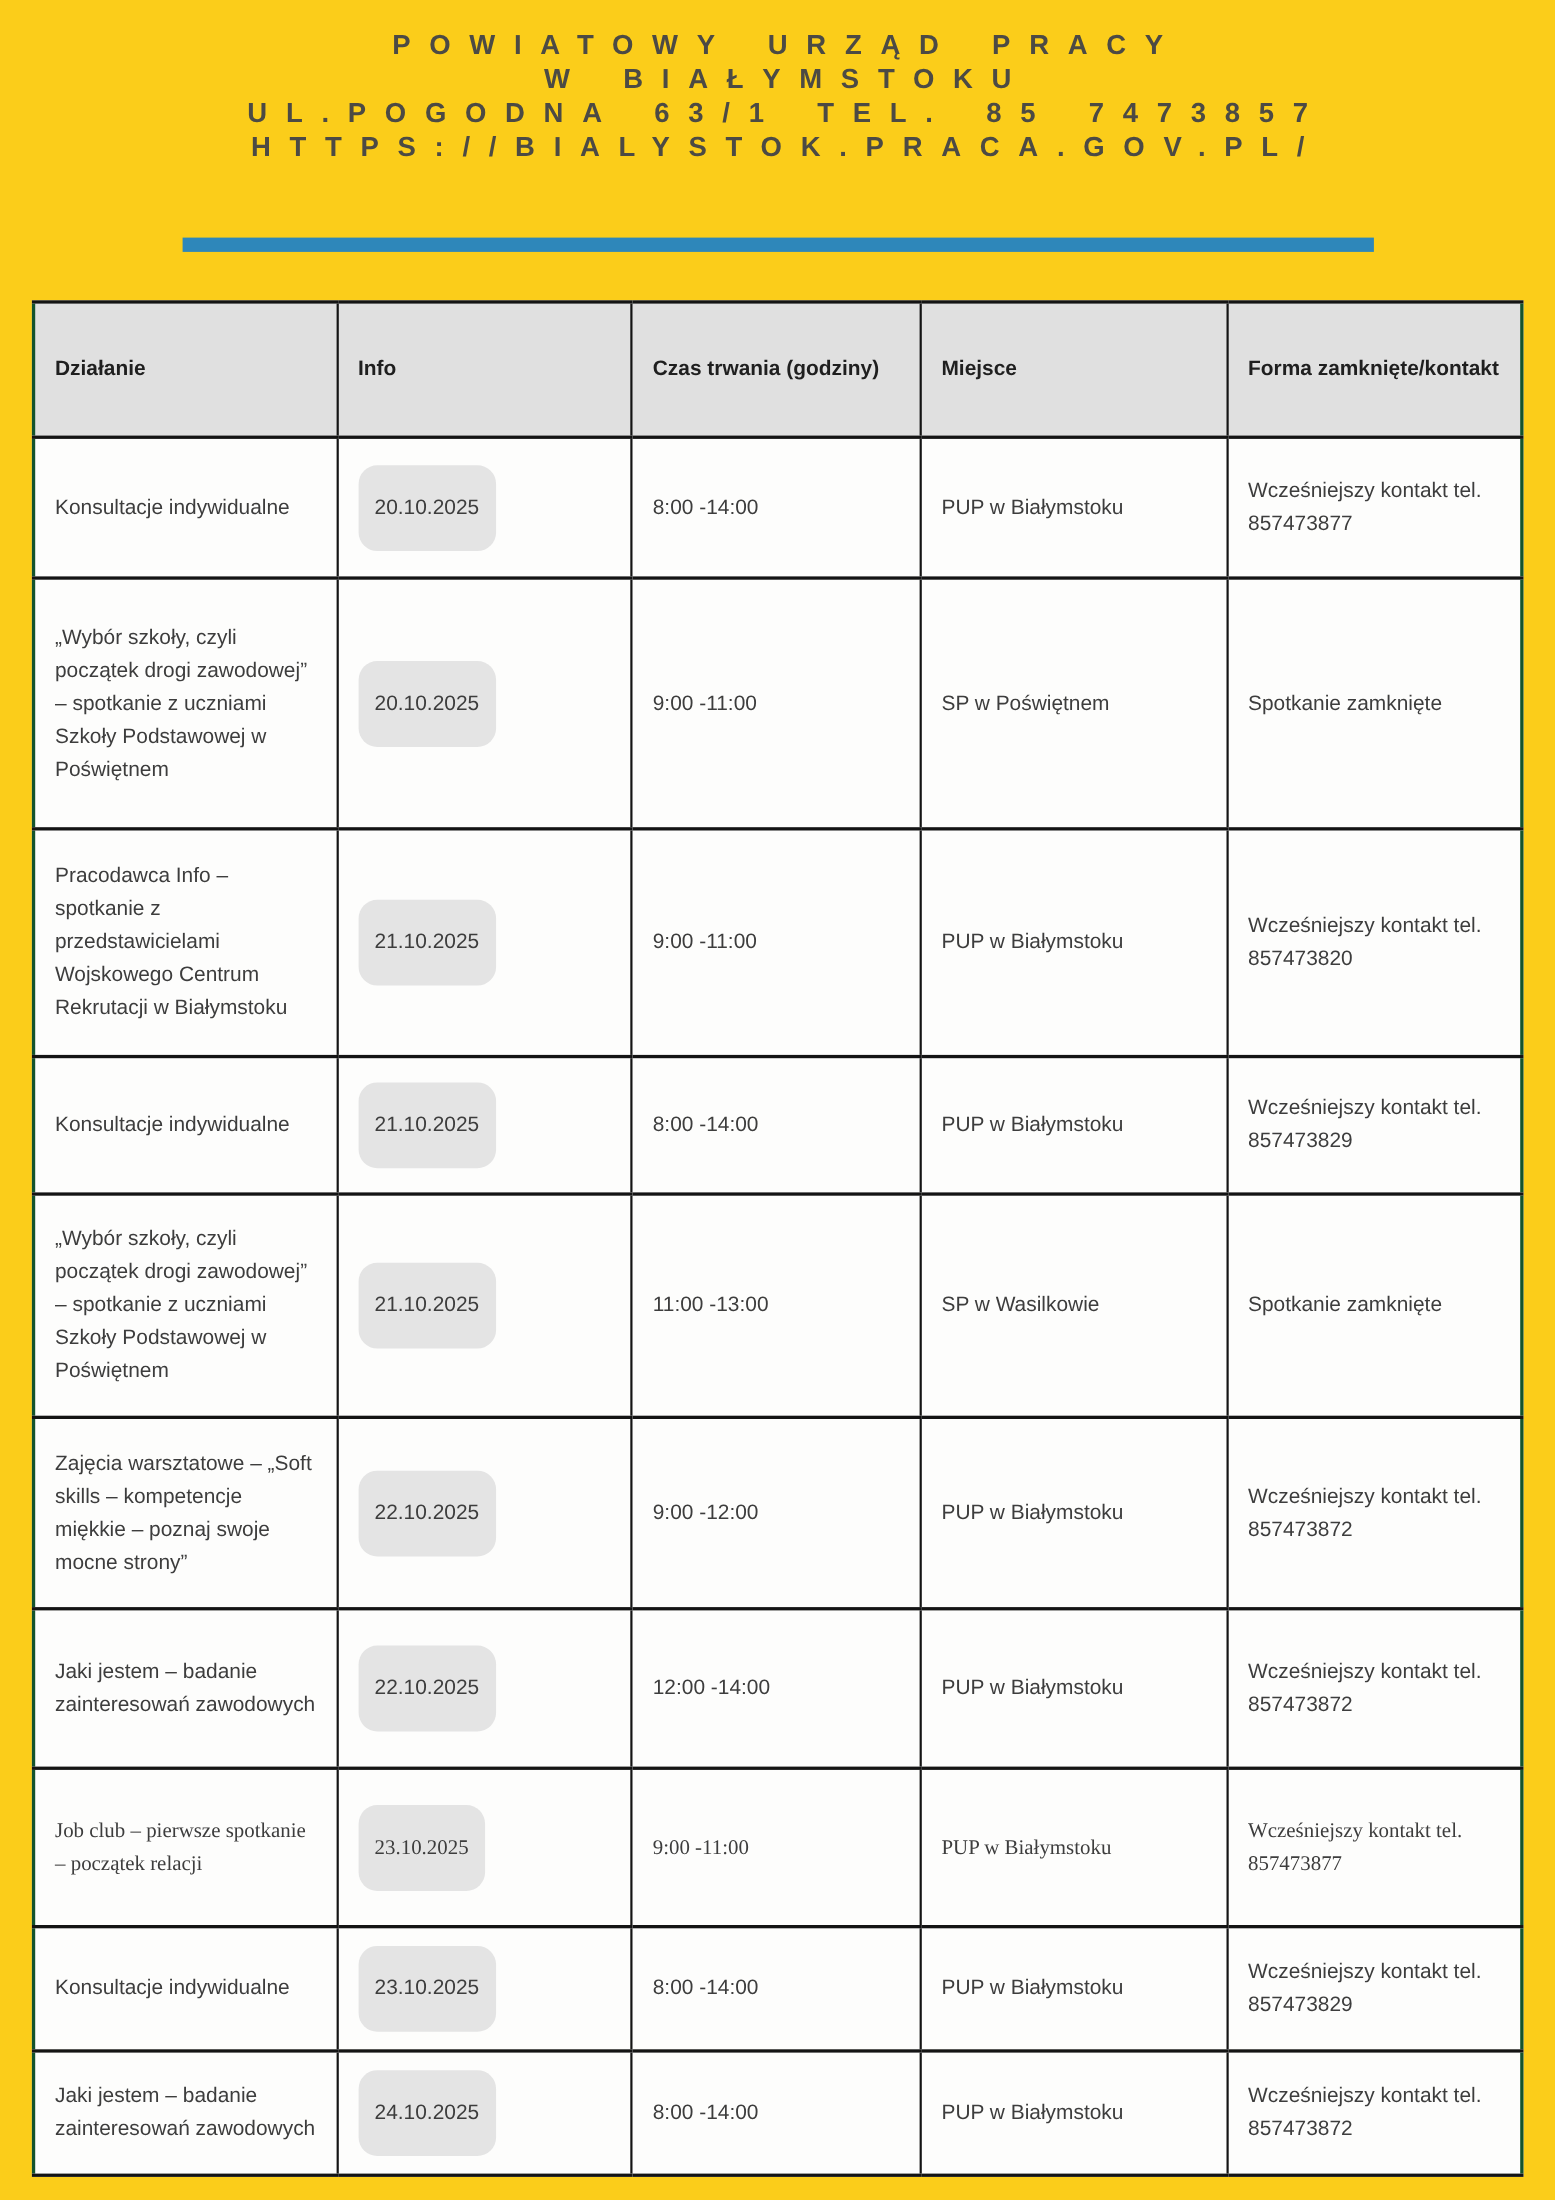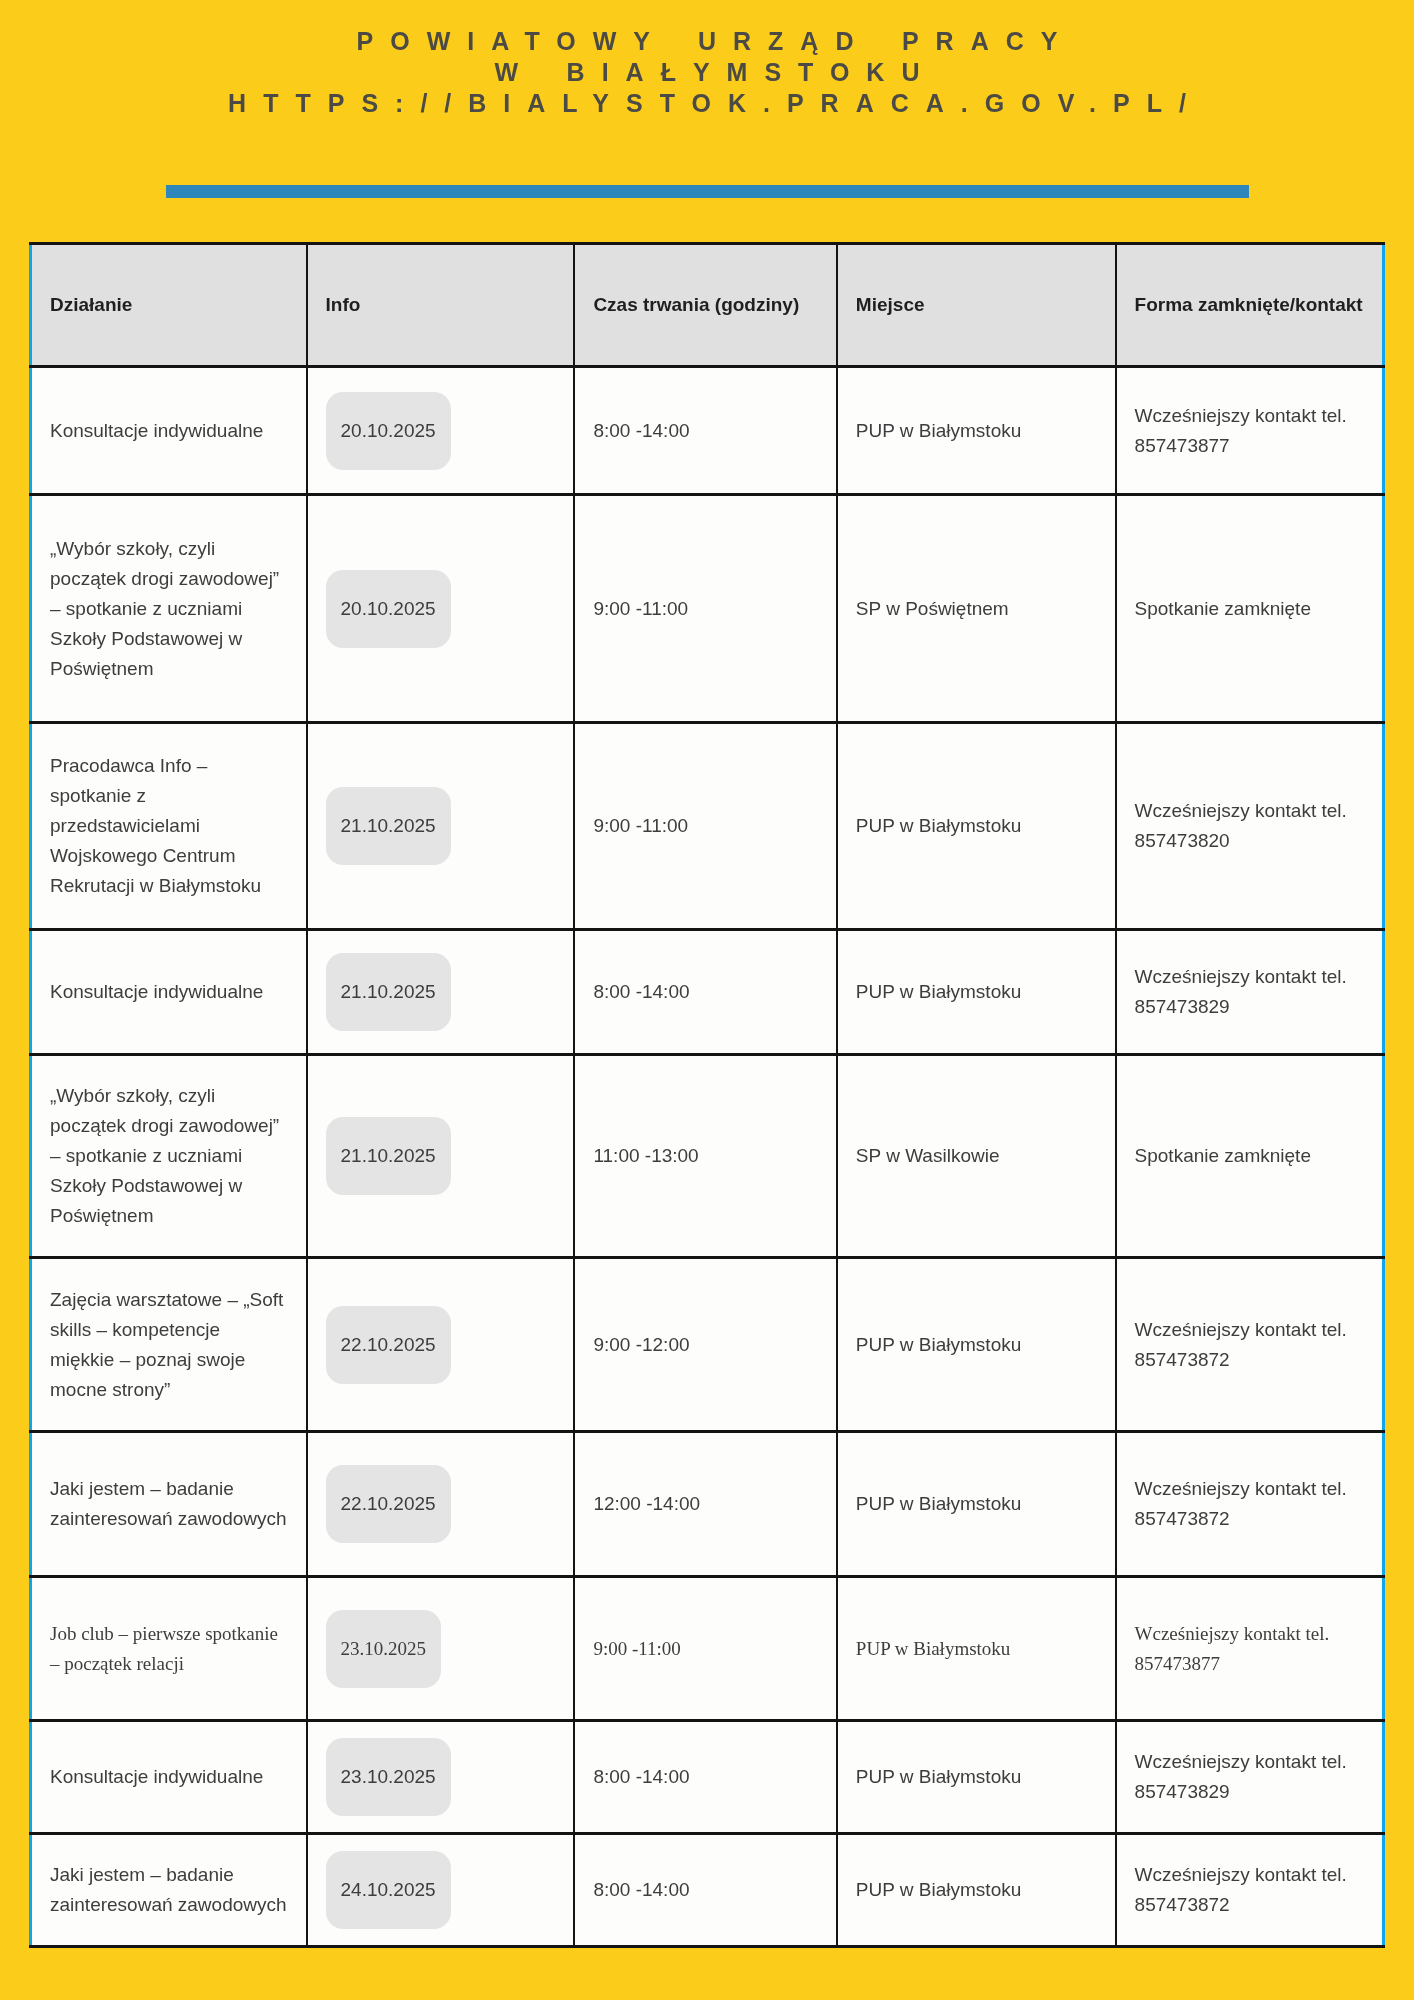--- a/index.html
+++ b/index.html
@@ -35,21 +35,21 @@
     background: #2e87ba;
     margin: 66px auto 0 auto;
   }
   
   table.schedule {
     width: 1356px;
     margin: 44px 29px 0 29px;
     border-collapse: collapse;
     table-layout: fixed;
     background: #fdfdfc;
-    border: 3px solid #0ea5e9;
+    border: 3px solid #14532d;
   }
   th, td {
     border: 2px solid #141414;
     border-top-width: 3px;
     border-bottom-width: 3px;
     vertical-align: middle;
     text-align: left;
     padding: 16px 18px;
     box-sizing: border-box;
     color: #3d3d3d;
@@ -83,20 +83,21 @@
   }
 </style>
 </head>
 <body>
 
 <div class="page">
 
   <div class="header-block">
     <div class="header-line">POWIATOWY URZĄD PRACY</div>
     <div class="header-line">W BIAŁYMSTOKU</div>
+    <div class="header-line">UL.POGODNA 63/1 TEL. 85 7473857</div>
     <div class="header-line">HTTPS://BIALYSTOK.PRACA.GOV.PL/</div>
   </div>
 
   <div class="divider-bar"></div>
 
   <table class="schedule">
     <colgroup>
       <col style="width:20.4%">
       <col style="width:19.8%">
       <col style="width:19.4%">

